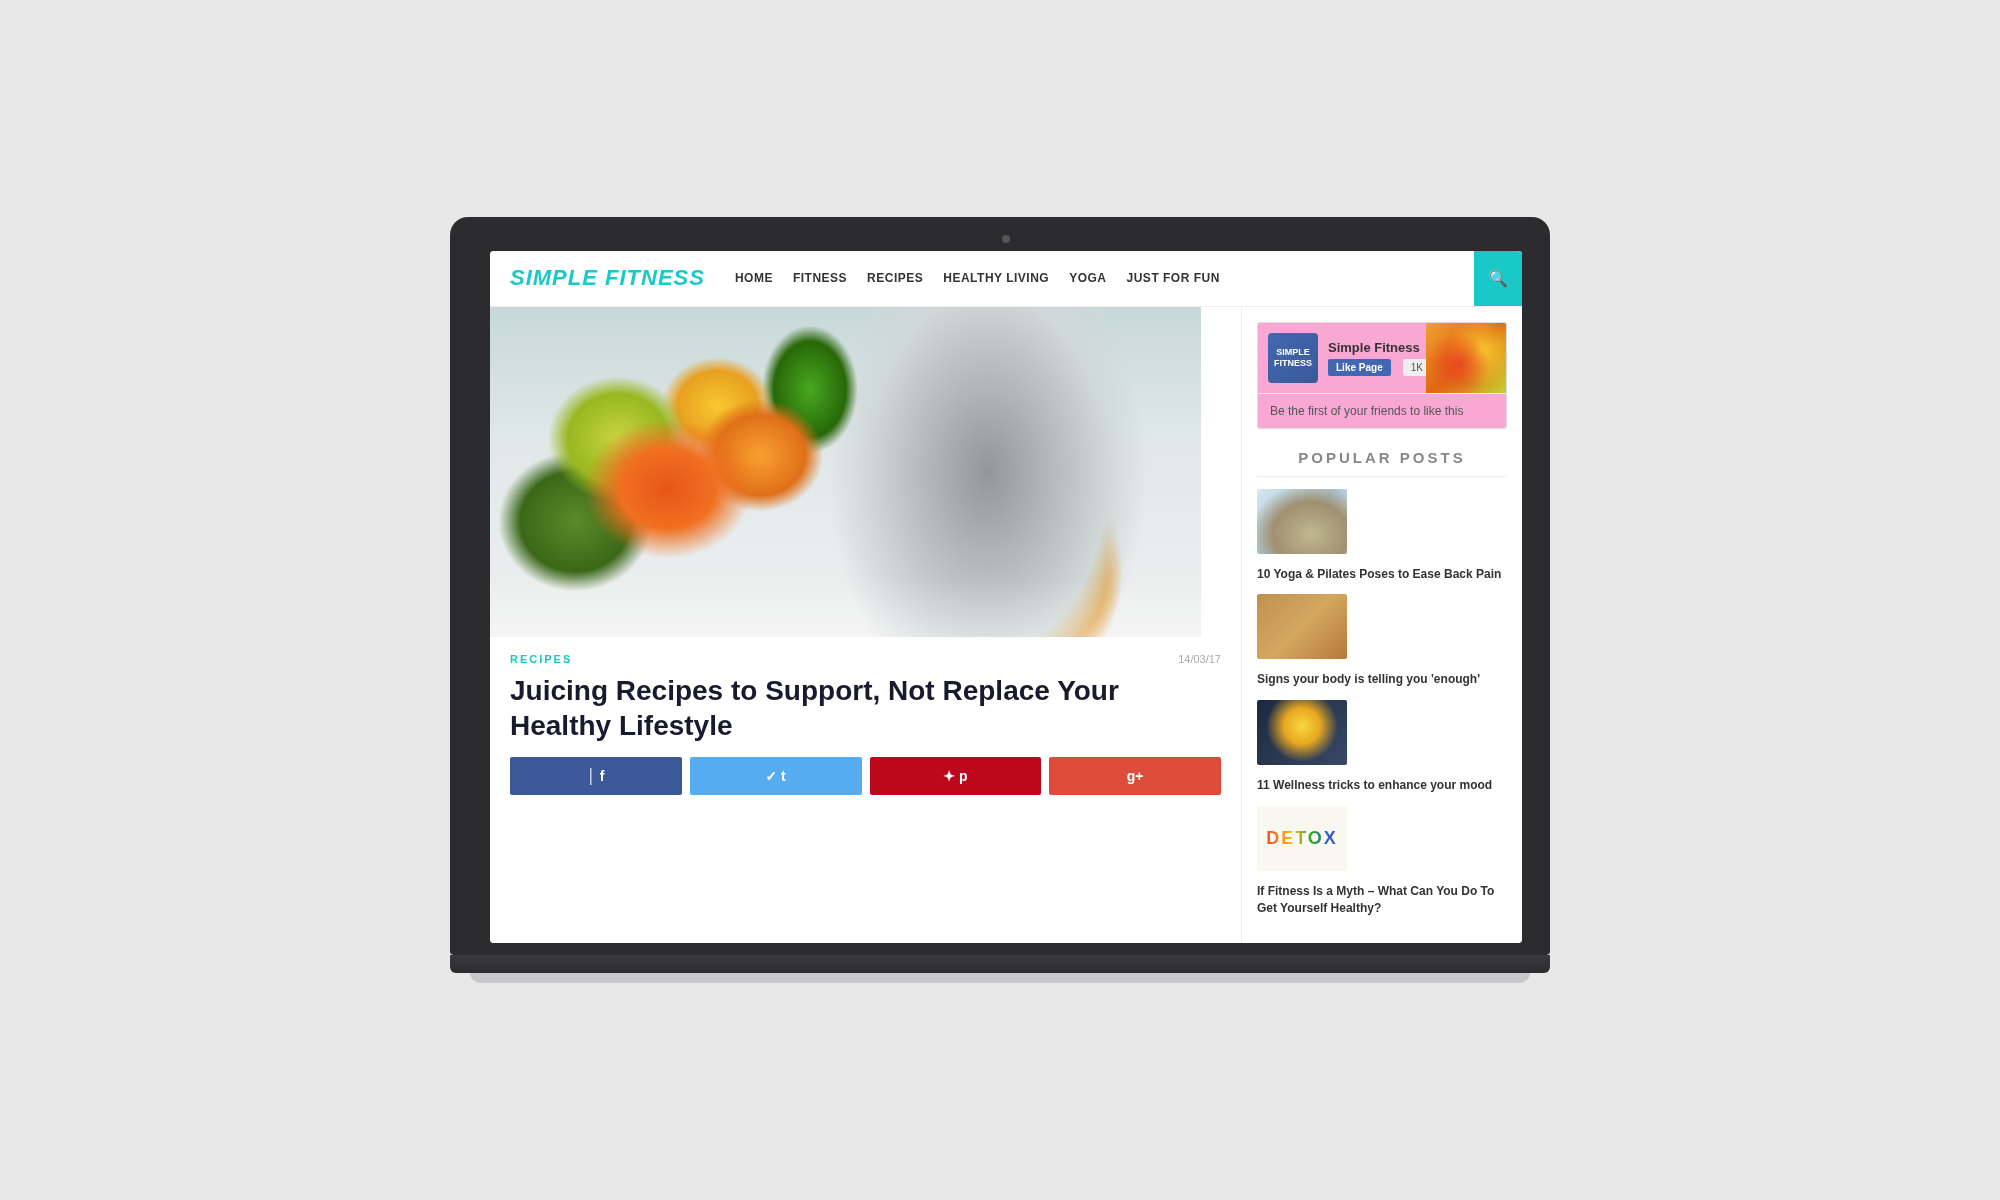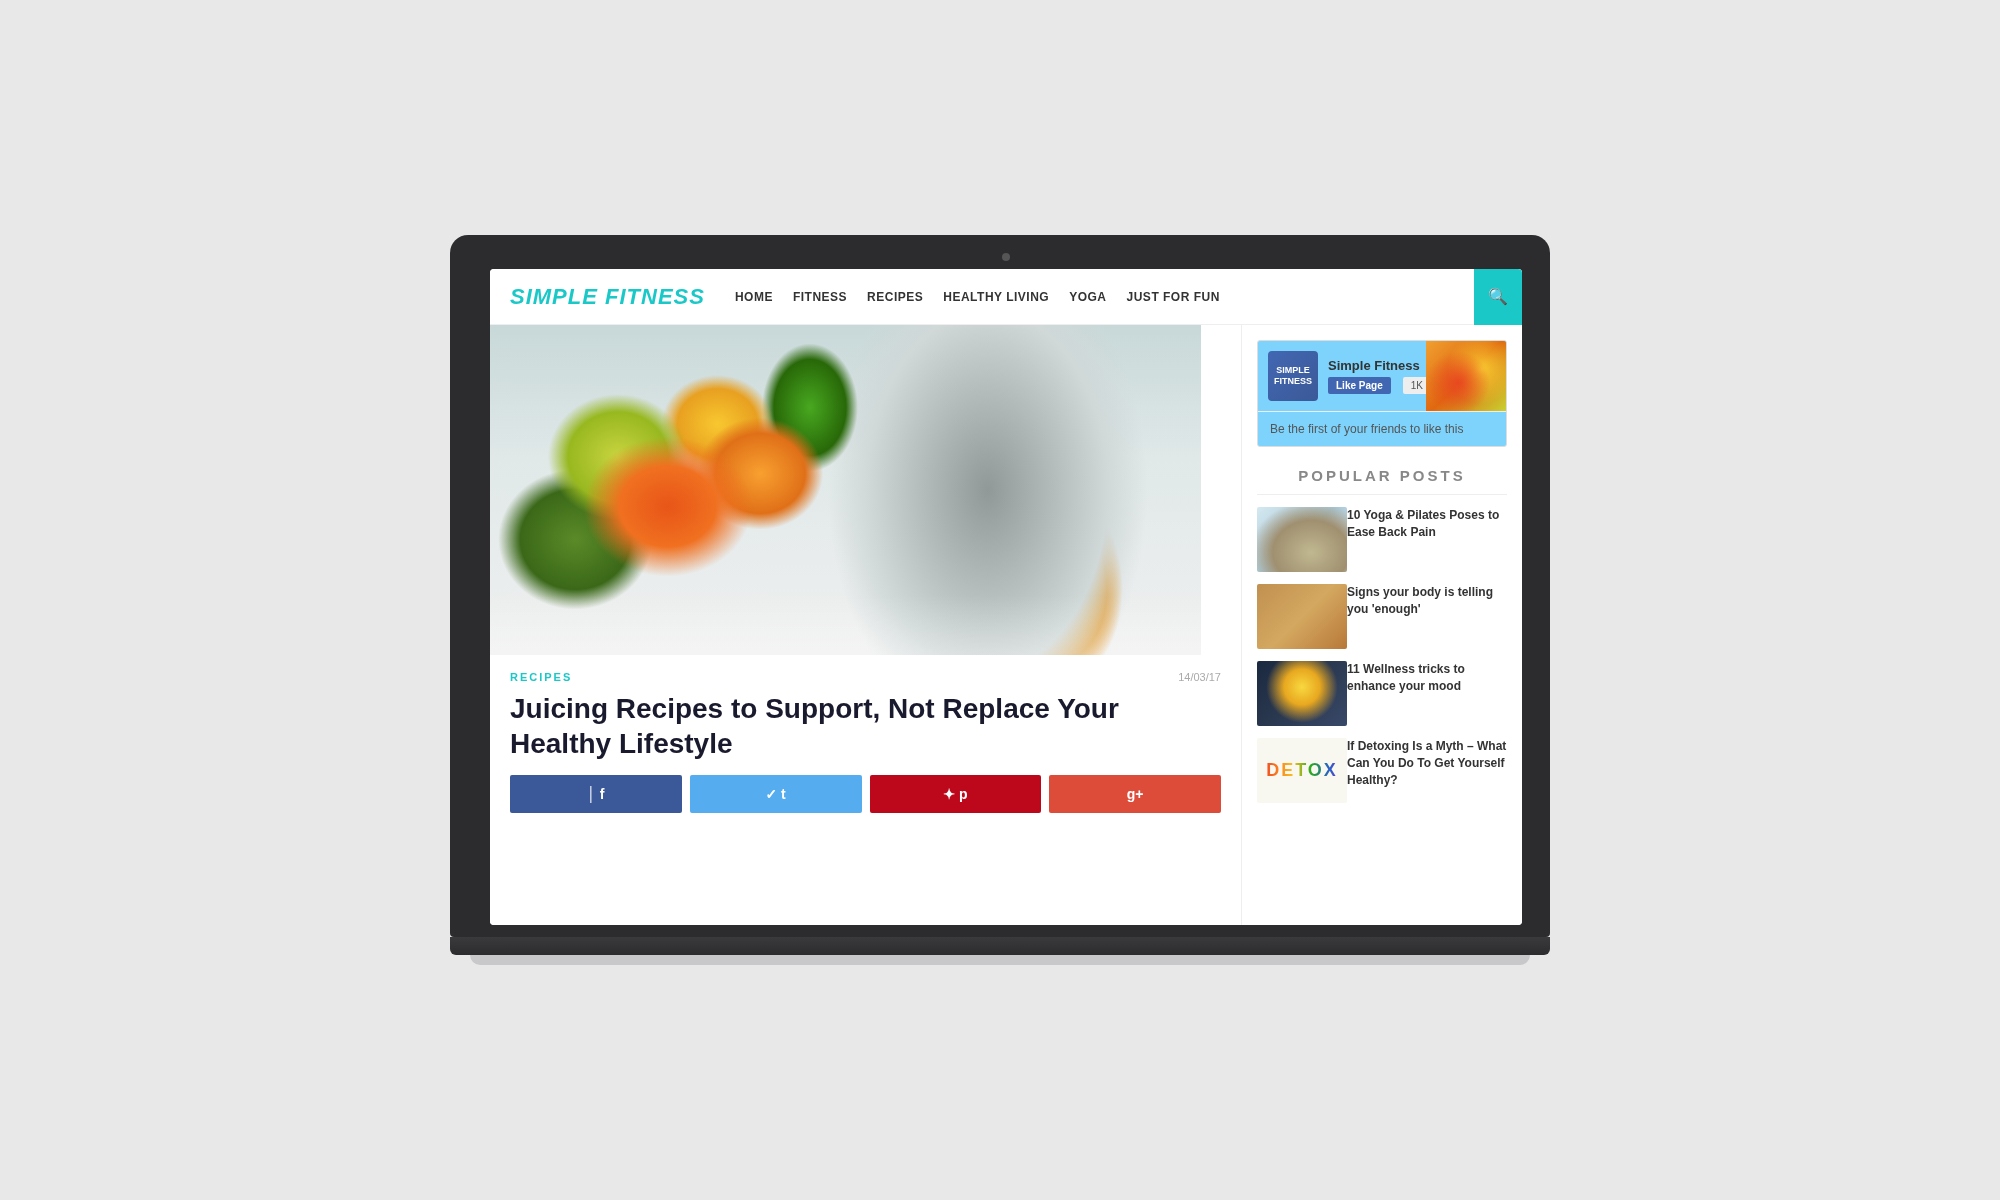--- a/index.html
+++ b/index.html
@@ -202,21 +202,21 @@
       line-height: 1.65;
       color: #444;
     }
     .article-link {
       color: #1bc8c8;
       text-decoration: none;
     }
 
     
     .fb-widget {
-      background: #7dd3fc;
+      background: #f9a8d4;
       border: 1px solid #ddd;
       border-radius: 3px;
       margin-bottom: 20px;
       overflow: hidden;
     }
     .fb-widget-header {
       display: flex;
       align-items: center;
       padding: 10px;
       gap: 10px;
@@ -300,23 +300,24 @@
       font-weight: 700;
       letter-spacing: 3px;
       color: #888;
       text-transform: uppercase;
       margin-bottom: 12px;
       padding-bottom: 10px;
       border-bottom: 1px solid #eee;
     }
     .popular-post-item {
       display: flex;
-      gap: 0;
+      gap: 12px;
       margin-bottom: 12px;
       align-items: flex-start;
+      flex-direction: column;
     }
     .popular-post-thumb {
       width: 90px;
       height: 65px;
       border-radius: 2px;
       flex-shrink: 0;
       overflow: hidden;
       position: relative;
     }
     .thumb-yoga {
@@ -463,21 +464,21 @@
             </div>
 
 
             <div class="popular-post-item">
               <div class="popular-post-thumb thumb-wellness"></div>
               <div class="popular-post-title">11 Wellness tricks to enhance your mood</div>
             </div>
 
             <div class="popular-post-item">
               <div class="popular-post-thumb thumb-detox"></div>
-              <div class="popular-post-title">If Detoxing Is a Myth – What Can You Do To Get Yourself Healthy?</div>
+              <div class="popular-post-title">If Fitness Is a Myth – What Can You Do To Get Yourself Healthy?</div>
             </div>
 
           </div>
         </aside>
       </div>
 
     </div>
   </div>
   <div class="laptop-base"></div>
   <div class="laptop-bottom"></div>

